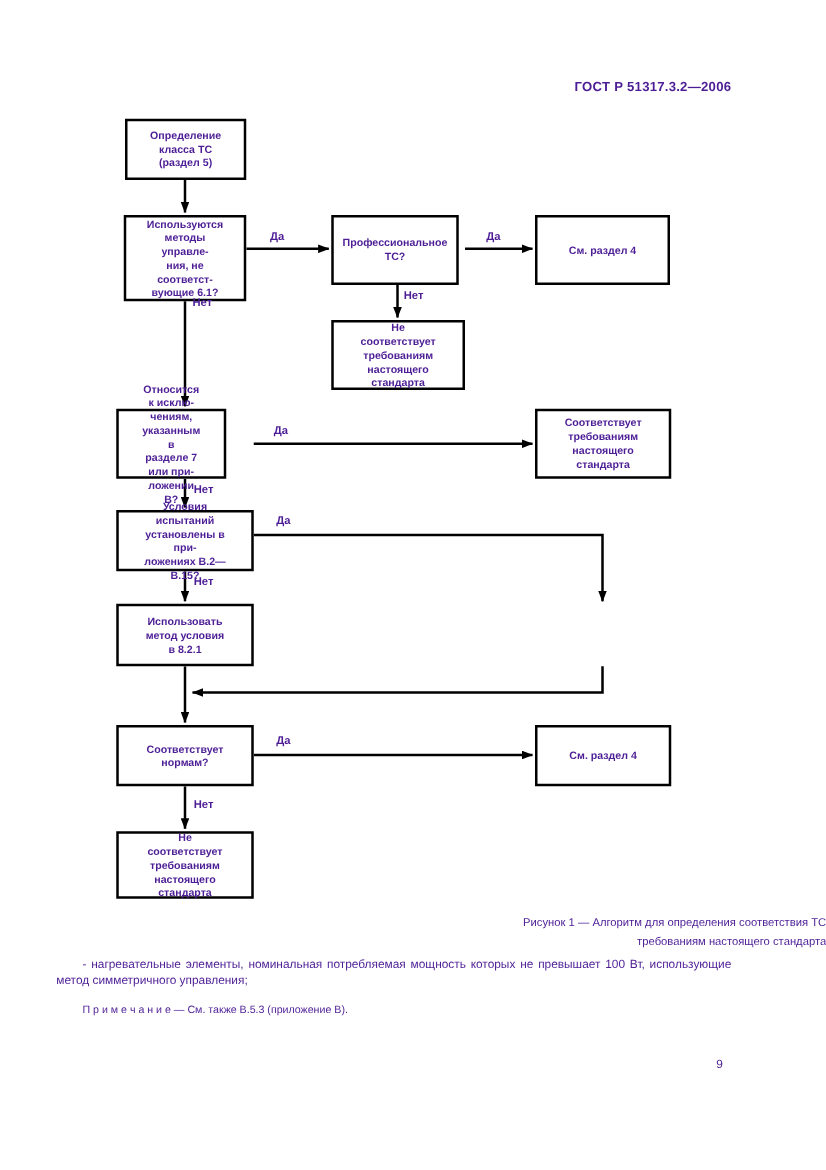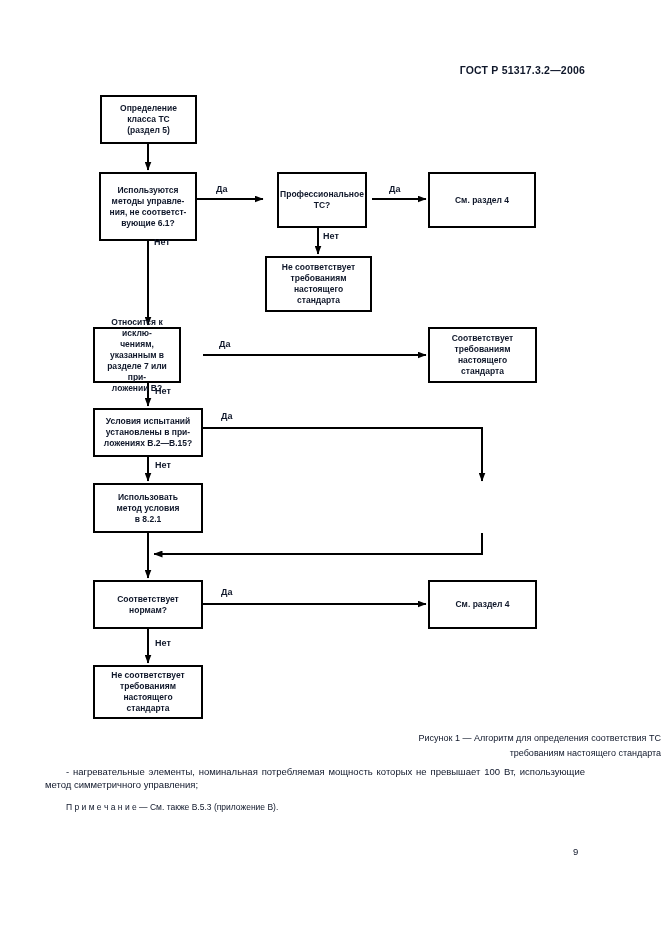--- a/index.html
+++ b/index.html
@@ -2,21 +2,21 @@
 <html><head>
 <meta charset="utf-8">
 <style>
   html, body { margin: 0; padding: 0; background: #fff; }
   .page {
     position: relative;
     width: 661px;
     height: 936px;
     background: #fff;
     font-family: "Liberation Sans", sans-serif;
-    color: #0f172a;
+    color: #4c1d95;
     overflow: hidden;
   }
   .doc-header {
     position: absolute;
     top: 64px;
     right: 76px;
     font-size: 10.5px;
     font-weight: bold;
     letter-spacing: 0.2px;
   }
@@ -28,21 +28,21 @@
     border: 2px solid #000;
     background: #fff;
     display: flex;
     align-items: center;
     justify-content: center;
     text-align: center;
     font-size: 8.5px;
     font-weight: bold;
     line-height: 11px;
     white-space: pre-line;
-    padding: 1px 2px;
+    padding: 1px 18px;
   }
   .edge-label {
     position: absolute;
     font-size: 9px;
     font-weight: bold;
     line-height: 10px;
   }
   .caption {
     position: absolute;
     left: 0;
@@ -110,21 +110,21 @@
       </g>
     </svg>
 
     <div class="flow-node" style="left:100px;top:95px;width:97px;height:49px">Определение
 класса ТС
 (раздел 5)</div>
     <div class="flow-node" style="left:99px;top:172px;width:98px;height:69px">Используются
 методы управле-
 ния, не соответст-
 вующие 6.1?</div>
-    <div class="flow-node" style="left:277px;top:172px;width:90px;height:56px">Профессиональное
+    <div class="flow-node" style="left:265px;top:172px;width:102px;height:56px">Профессиональное
 ТС?</div>
     <div class="flow-node" style="left:428px;top:172px;width:108px;height:56px">См. раздел 4</div>
     <div class="flow-node" style="left:265px;top:256px;width:107px;height:56px">Не соответствует
 требованиям
 настоящего
 стандарта</div>
     <div class="flow-node" style="left:93px;top:327px;width:88px;height:56px">Относится к исклю-
 чениям, указанным в
 разделе 7 или при-
 ложении В?</div>

